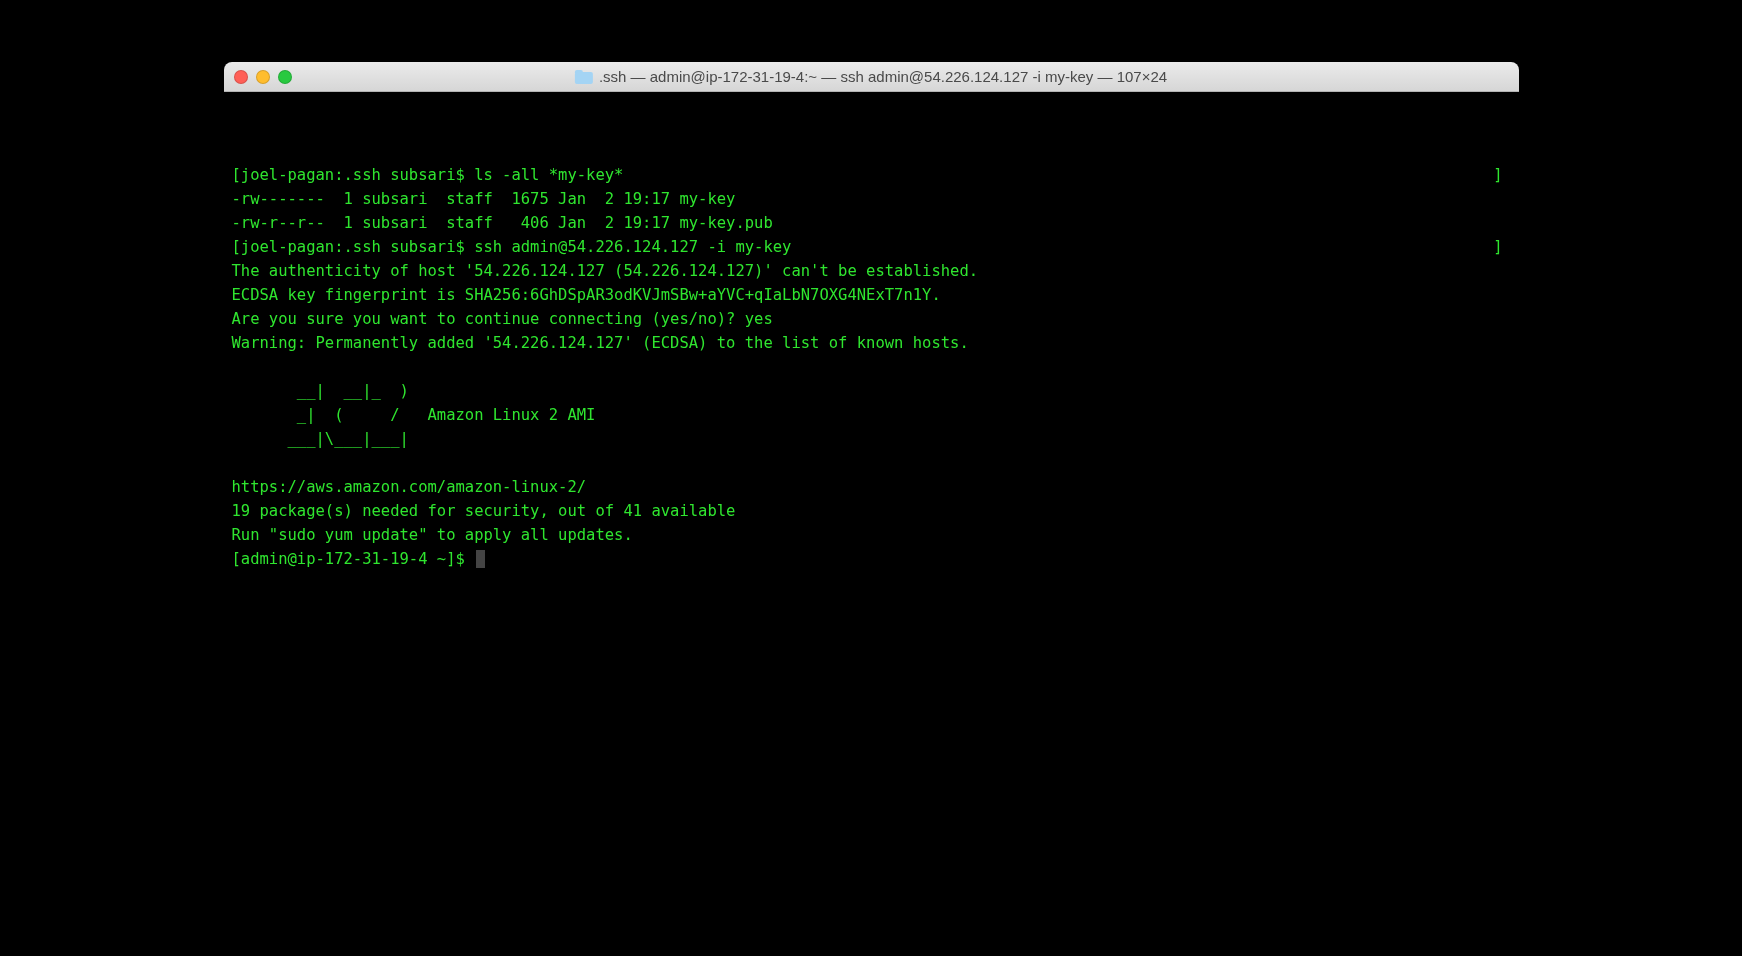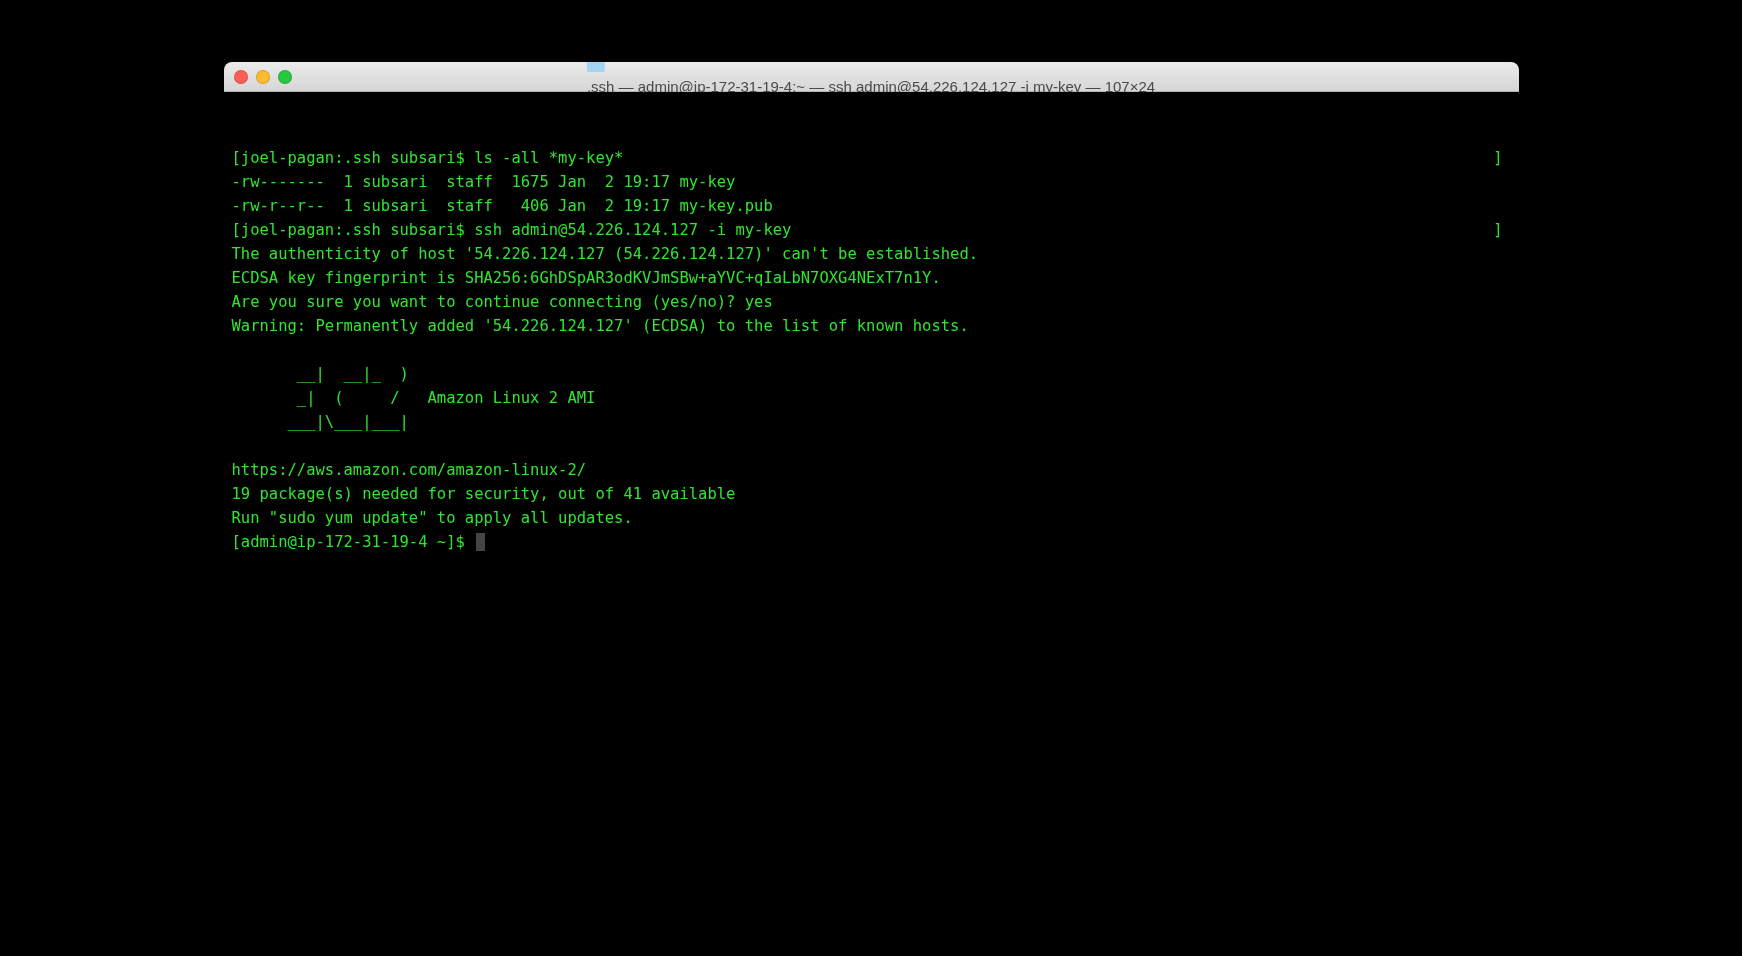--- a/index.html
+++ b/index.html
@@ -41,26 +41,25 @@
       border: 0.5px solid rgba(0,0,0,0.15);
     }
     .traffic-light.close { background: #ff5f57; }
     .traffic-light.minimize { background: #ffbd2e; }
     .traffic-light.zoom { background: #28c940; }
     .title-content {
       position: absolute;
       left: 50%;
       transform: translateX(-50%);
       display: flex;
-      align-items: flex-start;
+      align-items: center;
       gap: 6px;
       color: #4a4a4a;
       font-size: 15px;
       white-space: nowrap;
-      flex-direction: column;
     }
     .folder-icon {
       width: 18px;
       height: 14px;
       position: relative;
     }
     .folder-icon::before {
       content: '';
       position: absolute;
       top: 0; left: 0;
@@ -71,21 +70,21 @@
     .folder-icon::after {
       content: '';
       position: absolute;
       top: 2px; left: 0;
       width: 18px; height: 12px;
       background: #a4d4f4;
       border-radius: 2px;
     }
     .terminal-body {
       background: #000;
-      padding: 6px 8px;
+      padding: 23px 8px;
       font-family: "Menlo", "Monaco", "Consolas", monospace;
       font-size: 15.5px;
       line-height: 1.55;
       color: #2fe52f;
       min-height: 600px;
       white-space: pre;
       position: relative;
     }
     .line { display: block; }
     .far-right-bracket {

